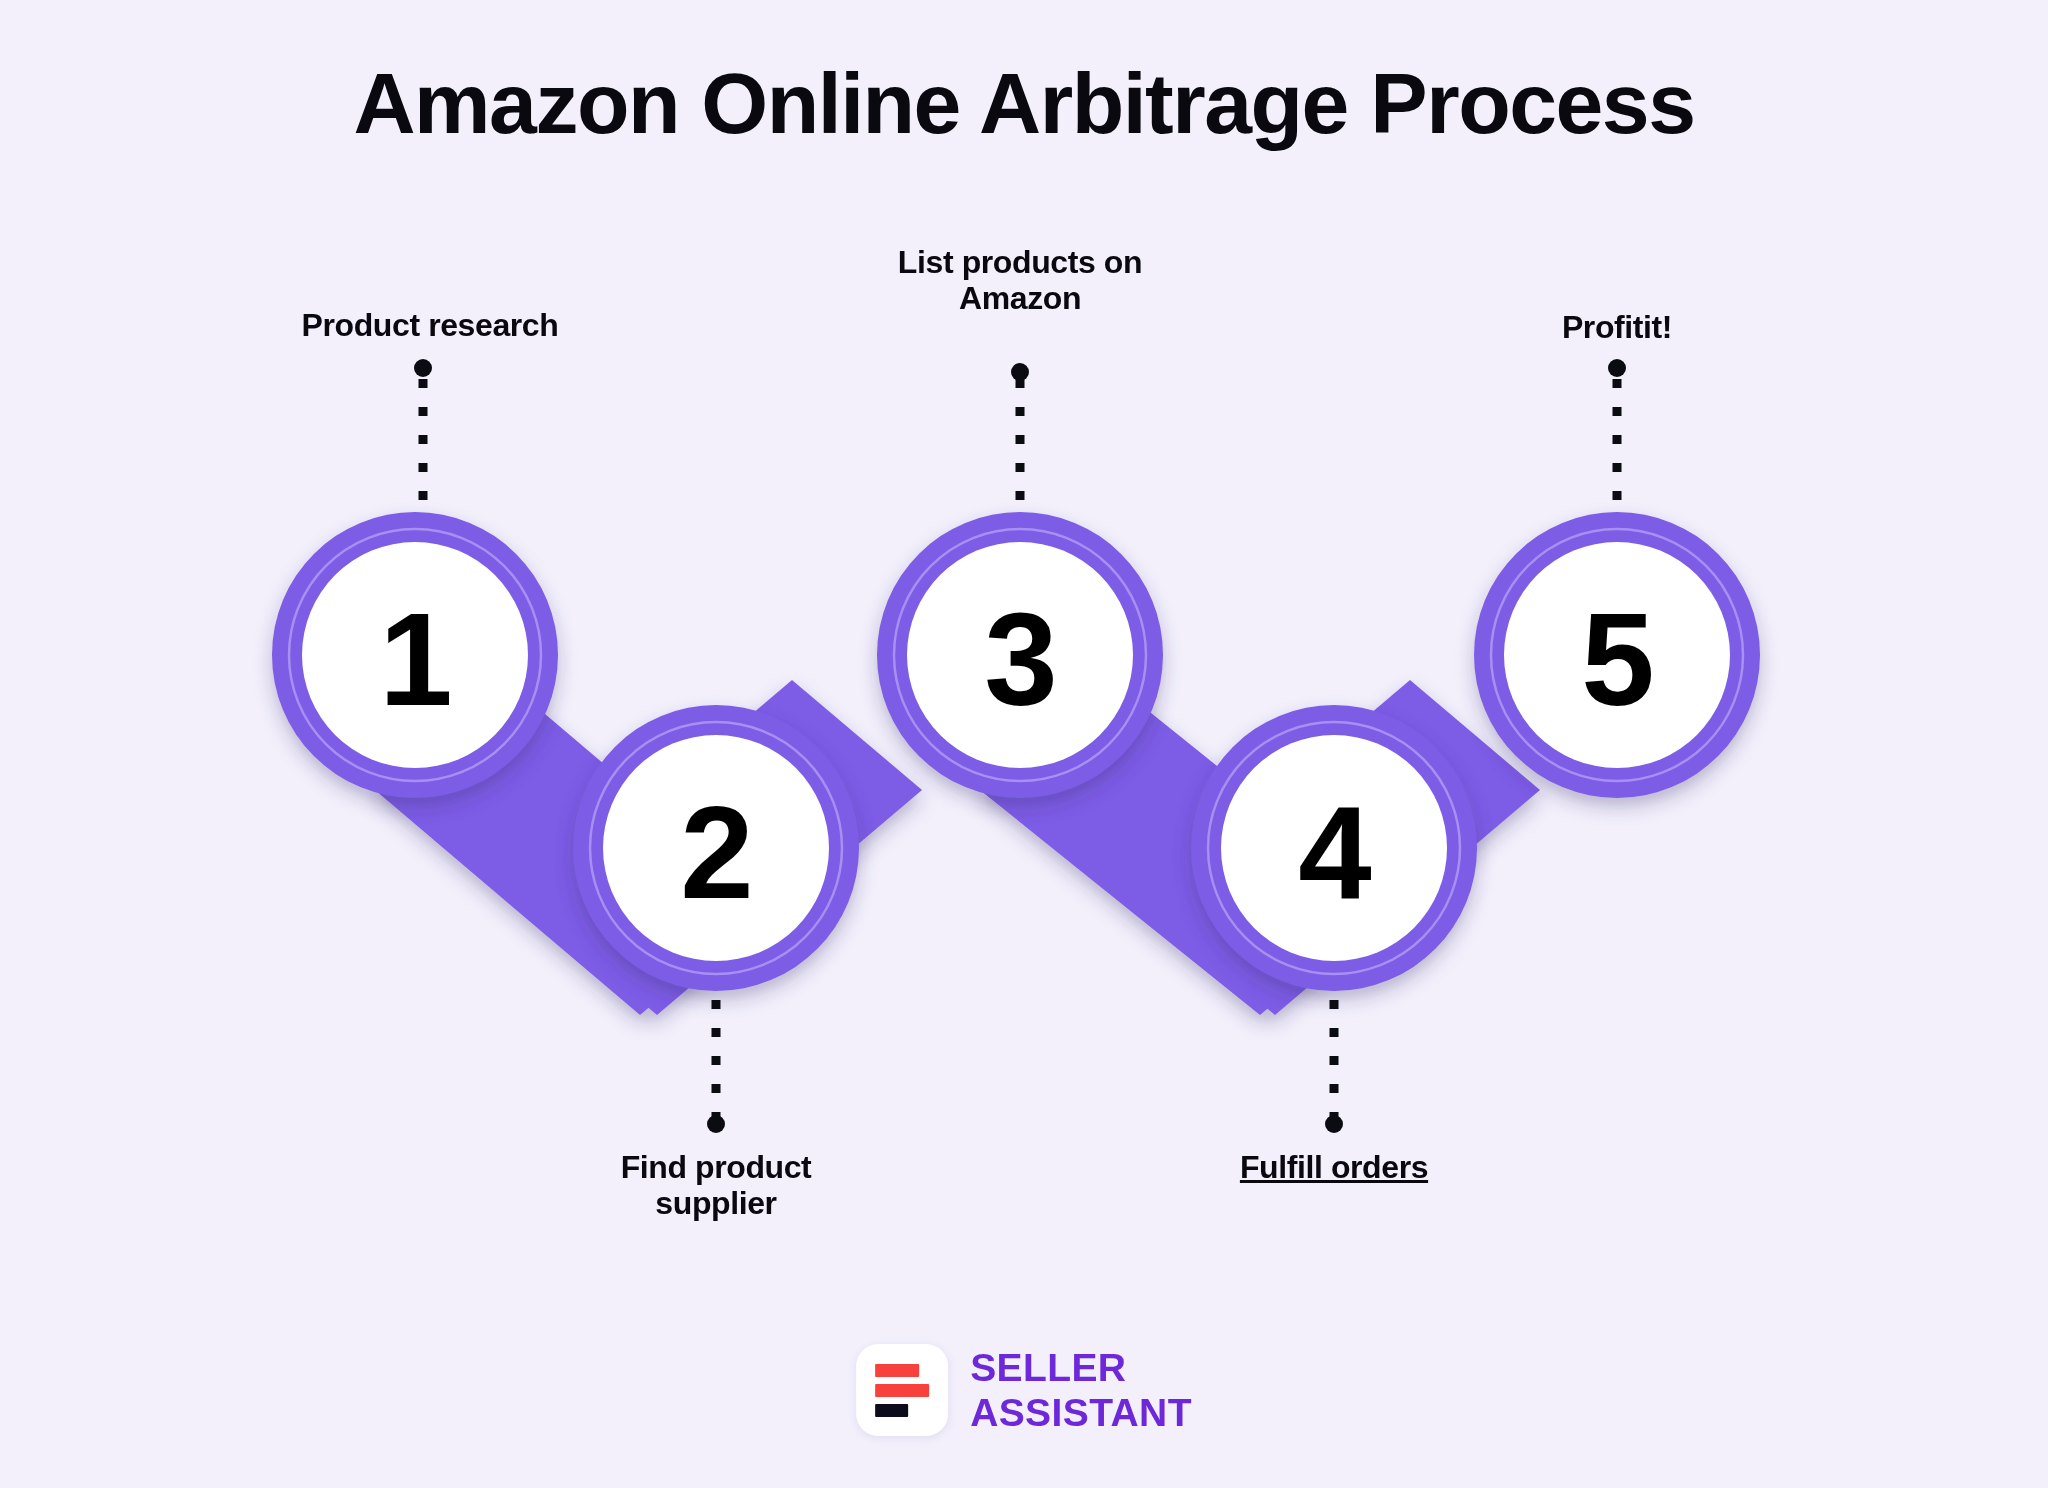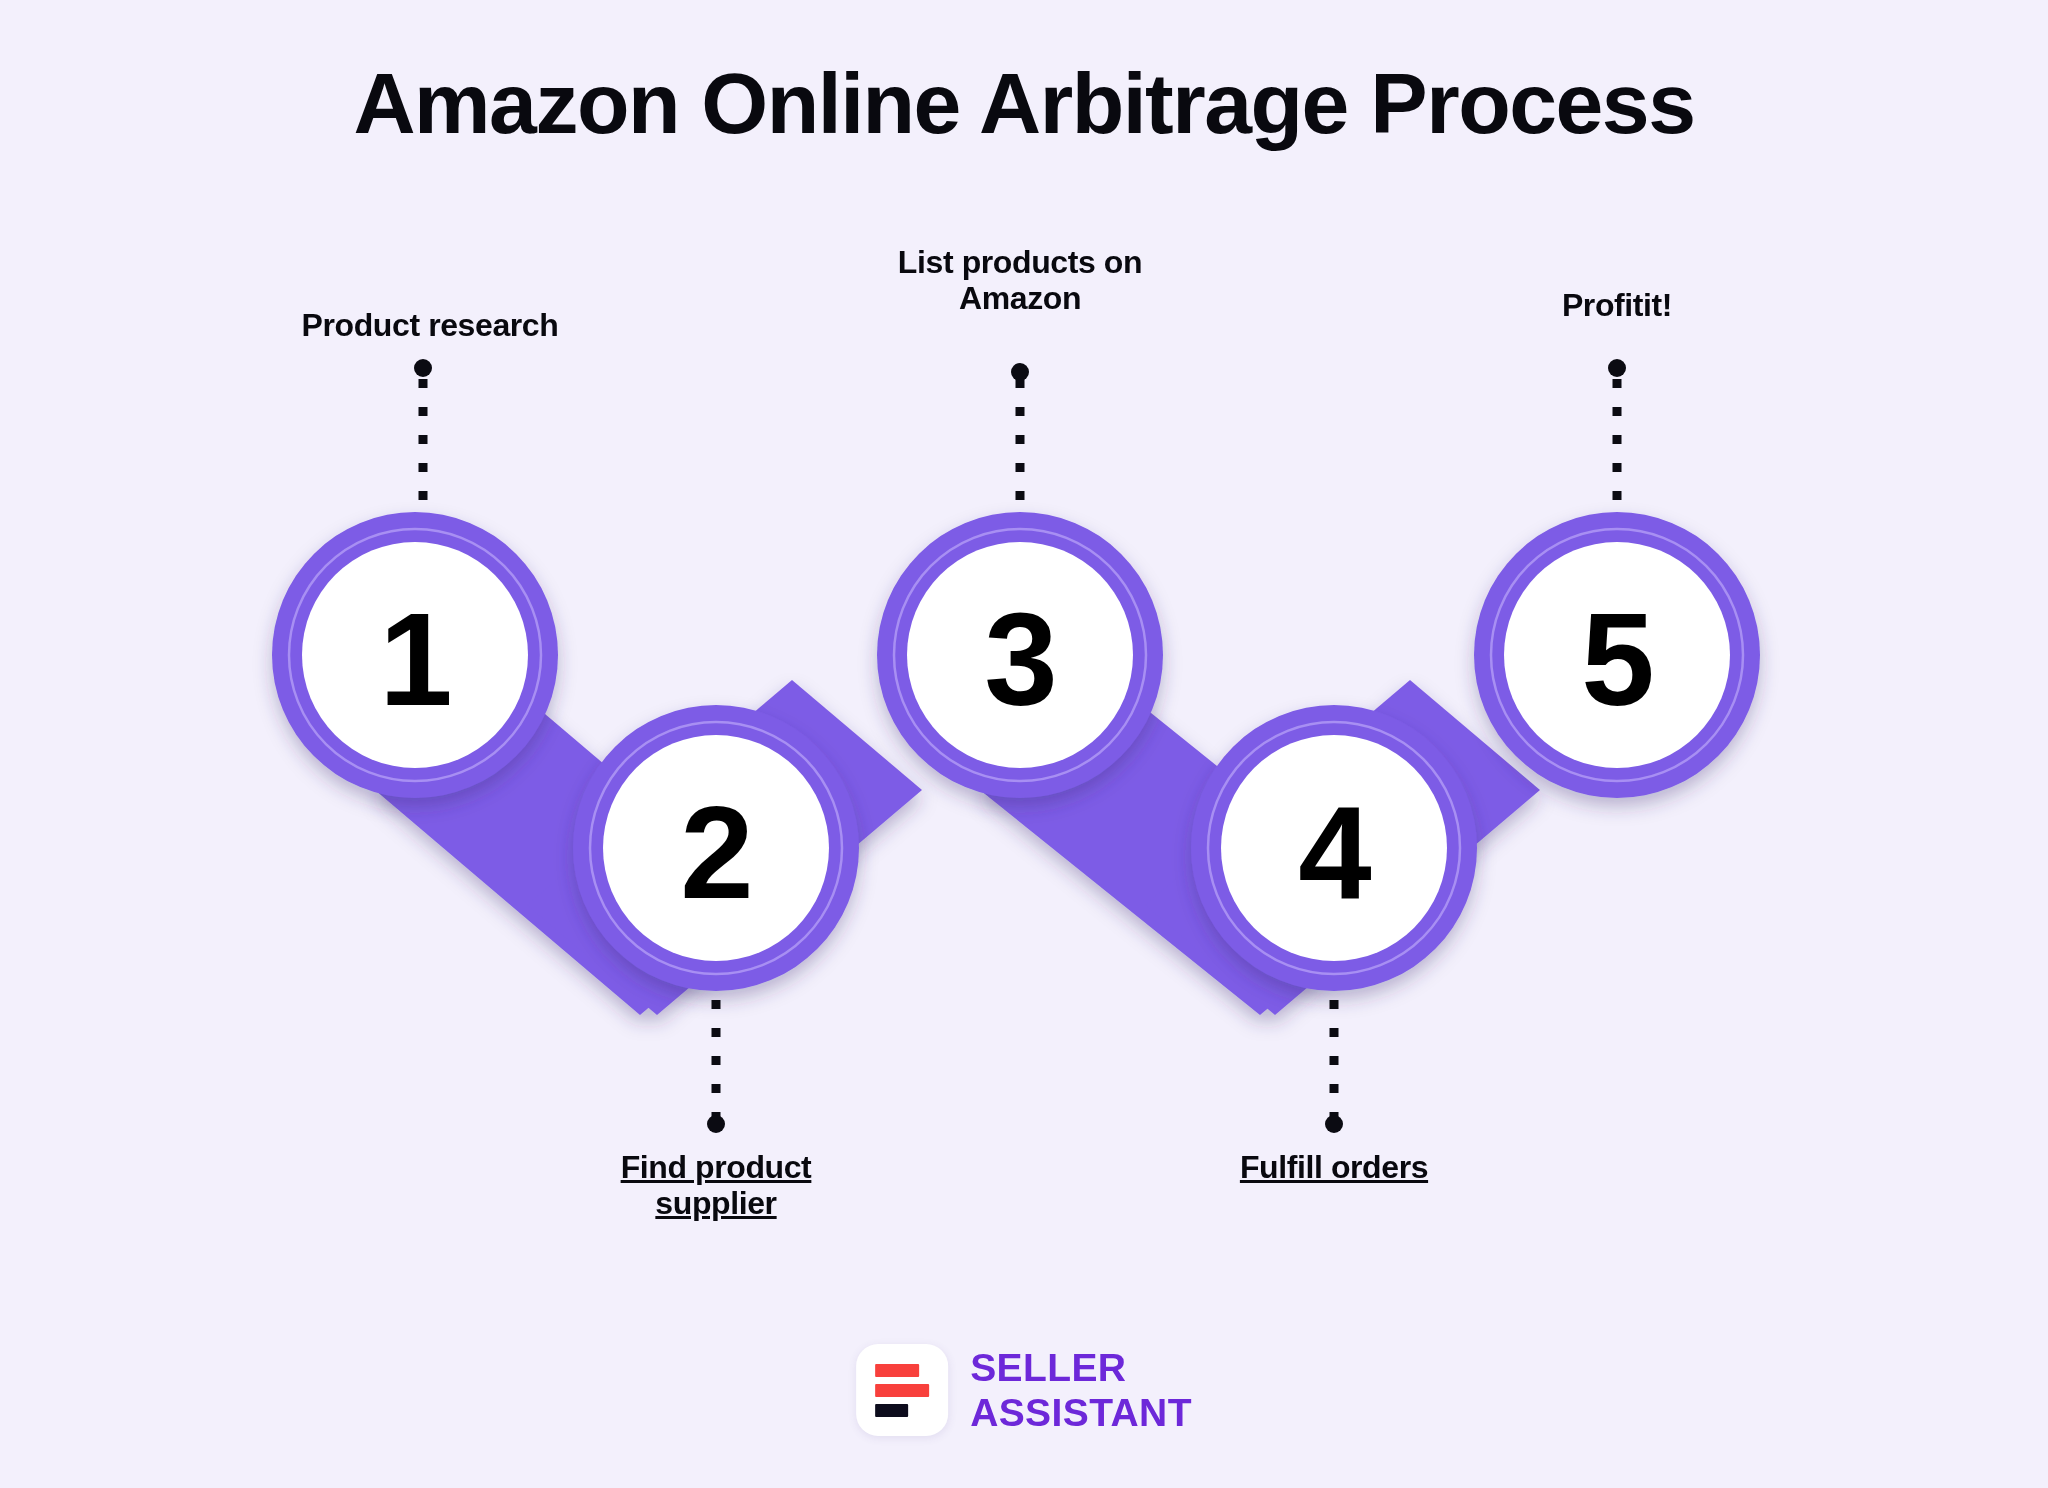--- a/index.html
+++ b/index.html
@@ -184,26 +184,26 @@
     </g>
   </svg>
 
   <div class="step-number" style="left:415px; top:660px;">1</div>
   <div class="step-number" style="left:716px; top:853px;">2</div>
   <div class="step-number" style="left:1020px; top:660px;">3</div>
   <div class="step-number" style="left:1334px; top:853px;">4</div>
   <div class="step-number" style="left:1617px; top:660px;">5</div>
 
   <div class="step-label" style="left:430px; top:308px;">Product research</div>
-  <div class="step-label" style="left:716px; top:1150px;text-decoration:underline;">Find product
+  <div class="step-label" style="left:716px; top:1150px;">Find product
 supplier</div>
   <div class="step-label" style="left:1020px; top:245px;">List products on
 Amazon</div>
   <div class="step-label" style="left:1334px; top:1150px;text-decoration:underline;">Fulfill orders</div>
-  <div class="step-label" style="left:1617px; top:288px;">Profitit!</div>
+  <div class="step-label" style="left:1617px; top:310px;">Profitit!</div>
 
   <div class="footer-logo">
     <div class="logo-mark">
       <div class="logo-bar b1"></div>
       <div class="logo-bar b2"></div>
       <div class="logo-bar b3"></div>
     </div>
     <div class="logo-text">
       <div>SELLER</div>
       <div>ASSISTANT</div>

